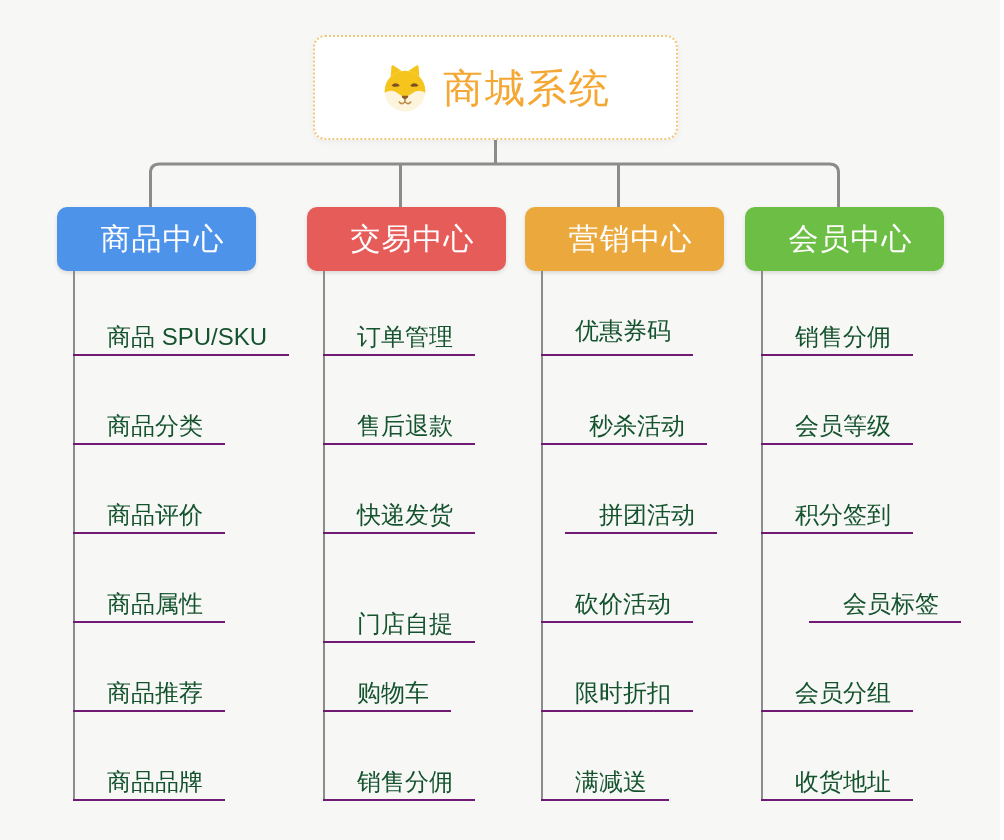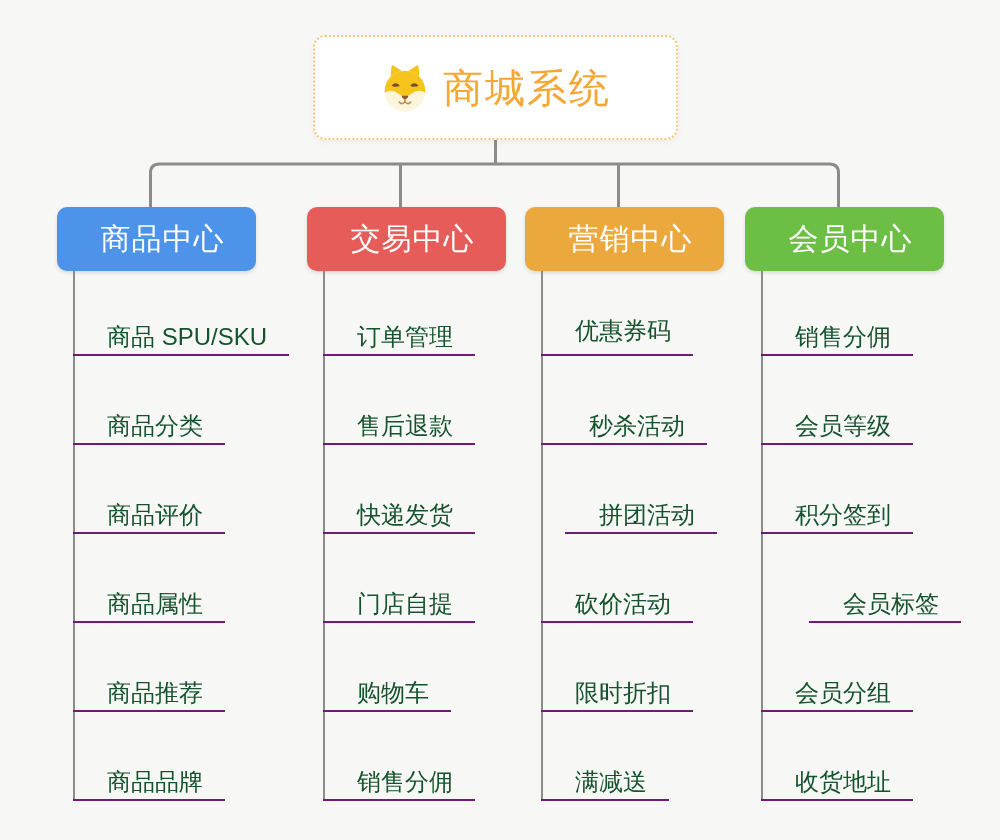--- a/index.html
+++ b/index.html
@@ -133,21 +133,21 @@
       <div class="spine" style="left: 323px; top: 271px; height: 530px; background: rgb(140, 140, 140);"></div>
       <div class="leaf-row" style="left: 323px; top: 312px;">
         <span>订单管理</span>
       </div>
       <div class="leaf-row" style="left: 323px; top: 401px;">
         <span>售后退款</span>
       </div>
       <div class="leaf-row" style="left: 323px; top: 490px;">
         <span>快递发货</span>
       </div>
-      <div class="leaf-row" style="left: 323px; top: 579px;">
+      <div class="leaf-row" style="left: 323px; top: 599px;">
         <span>门店自提</span>
       </div>
       <div class="leaf-row" style="left: 323px; top: 668px;">
         <span>购物车</span>
       </div>
       <div class="leaf-row" style="left: 323px; top: 757px;">
         <span>销售分佣</span>
       </div>
       <div class="branch-node" style="left: 525px; width: 187px; background: rgb(234, 168, 61);">
         <span>营销中心</span>

